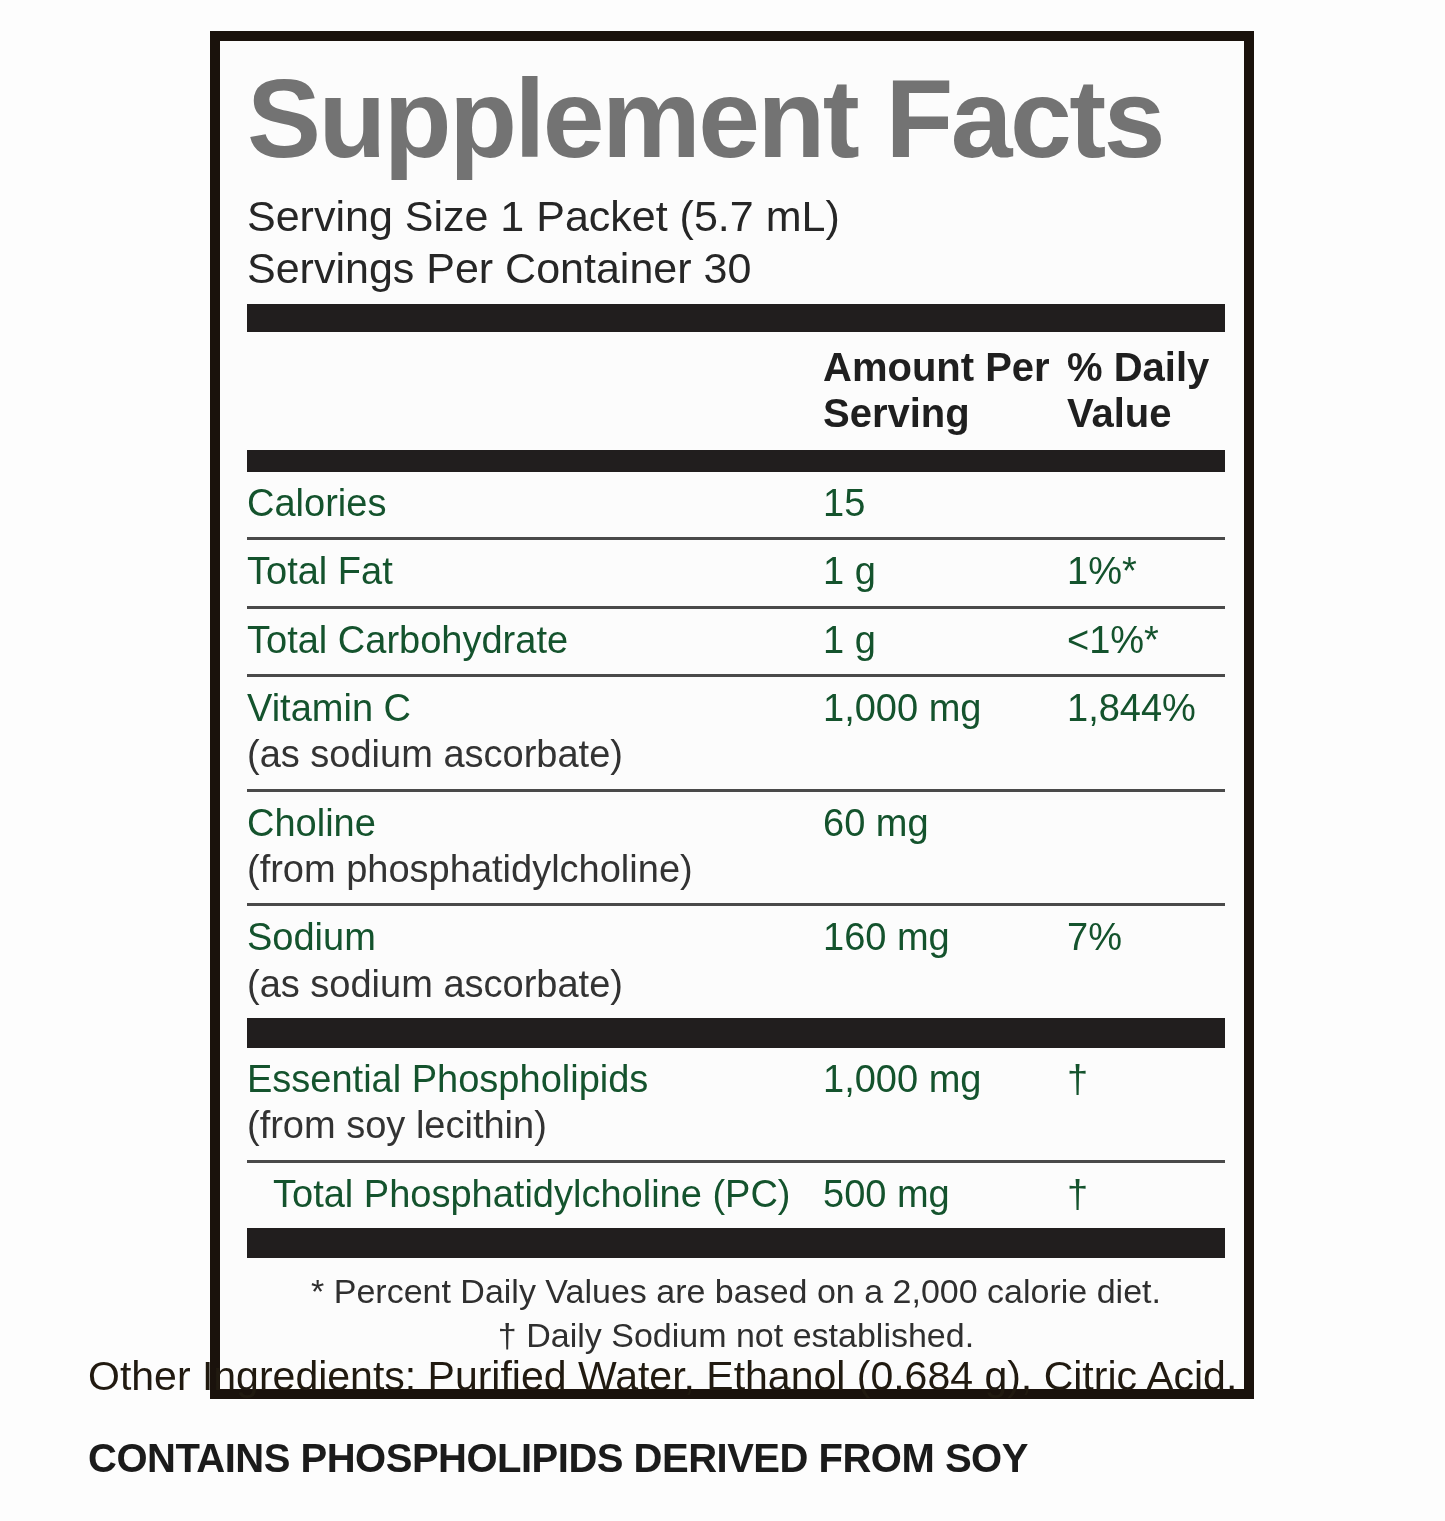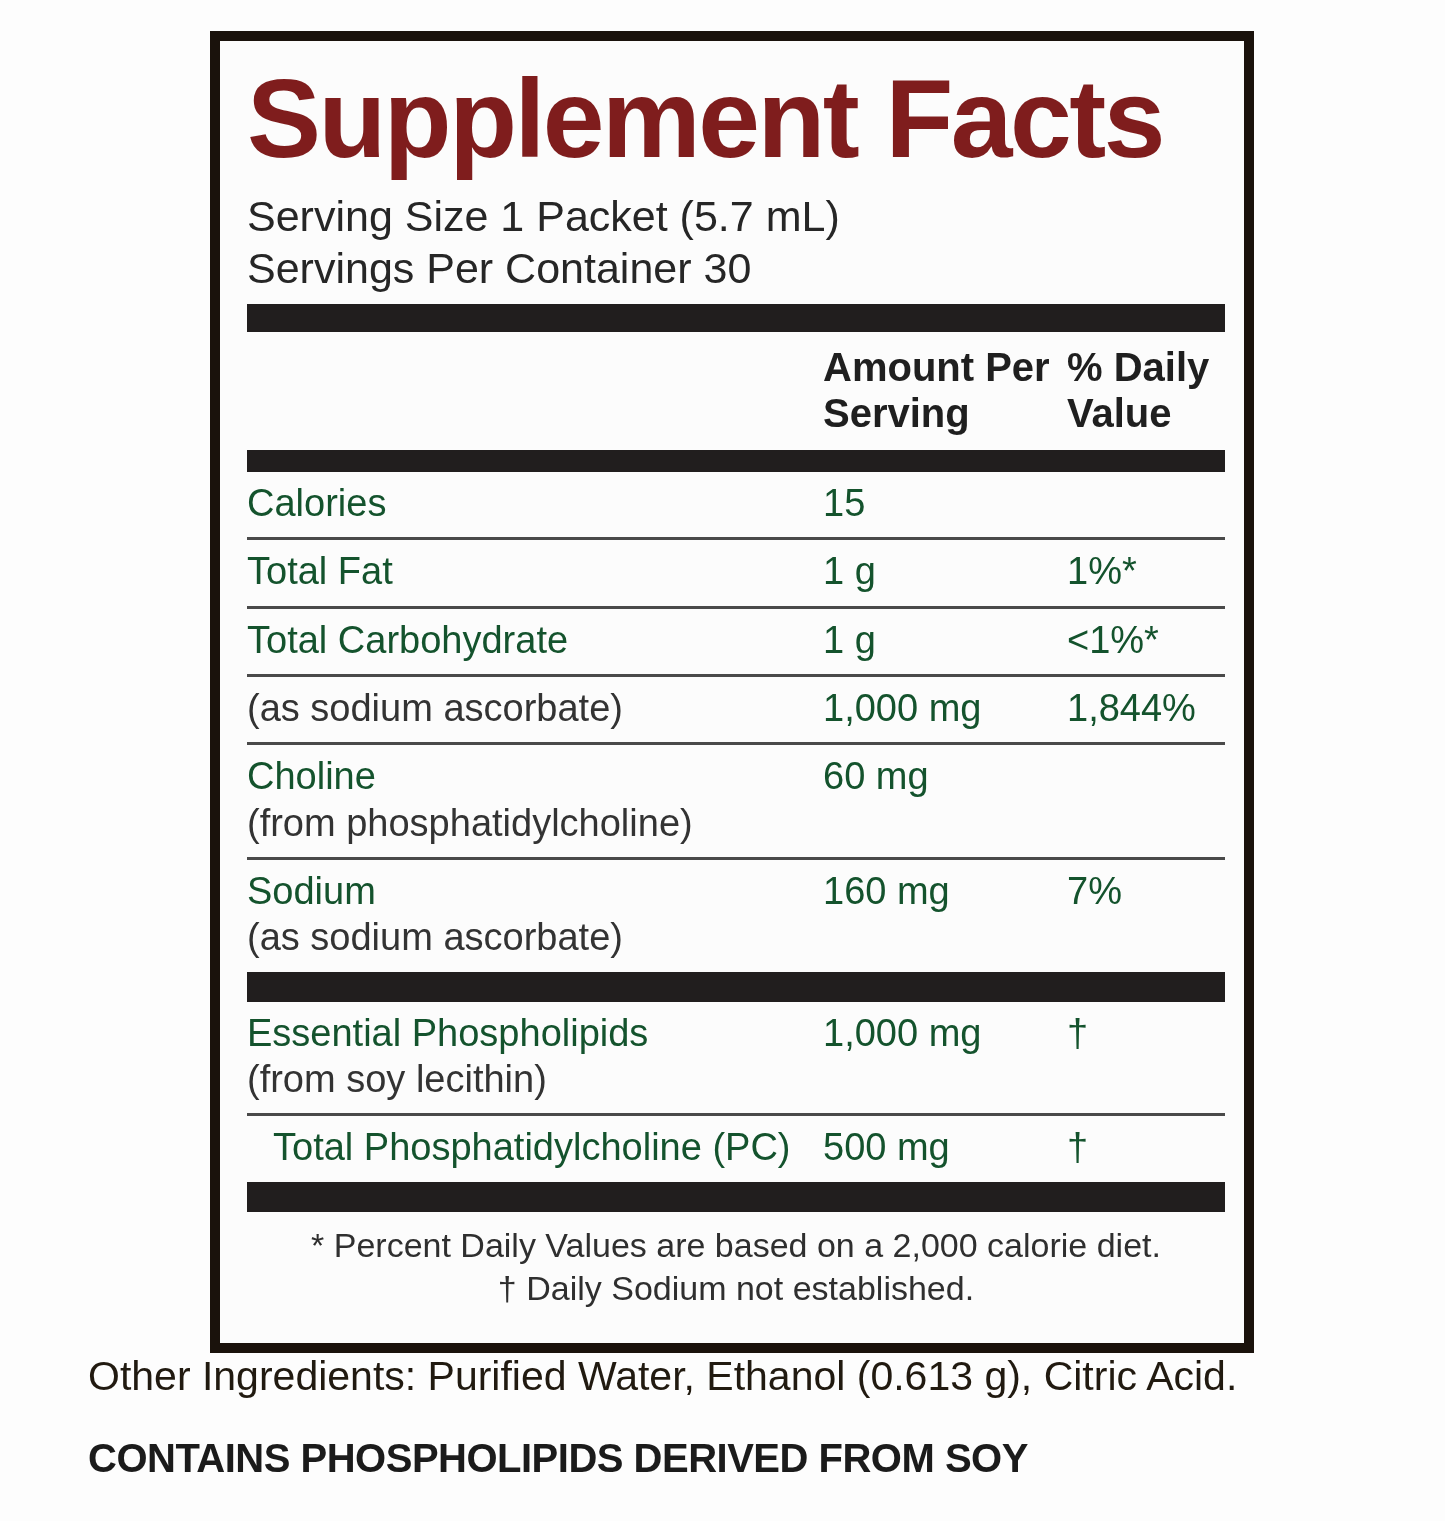--- a/index.html
+++ b/index.html
@@ -23,21 +23,21 @@
   
   .sf-box{
     position:absolute;left:210px;top:31px;width:1044px;
     background:#fcfcfc;
     border:10px solid var(--border,#1a120c);
     padding:14px 19px 18px 27px;
   }
   .sf-title{
     margin:10px 0 16px 0;
     font-size:111px;font-weight:bold;letter-spacing:-2.5px;
-    line-height:0.98;color:#7f1d1d;white-space:nowrap;
+    line-height:0.98;color:#737373;white-space:nowrap;
   }
   .serving{
     font-size:43px;line-height:1.21;color:#262626;
   }
   .bar{width:100%;background:var(--bar,#211e1e);}
   .bar-1{height:28px;margin-top:10px;}
   .bar-2{height:22px;}
   .bar-3{height:30px;}
   .bar-4{height:30px;}
 
@@ -115,20 +115,21 @@
       <div class="c-name">
           <div class="nm">Total Carbohydrate</div>
         </div>
       <div class="c-amt">1 g</div>
       <div class="c-dv">&lt;1%*</div>
     </div>
     <div class="divider"></div>
 
     <div class="row">
       <div class="c-name">
+        <div class="nm">Vitamin C</div>
         <div class="sub">(as sodium ascorbate)</div>
       </div>
       <div class="c-amt">1,000 mg</div>
       <div class="c-dv">1,844%</div>
     </div>
     <div class="divider"></div>
 
     <div class="row">
       <div class="c-name">
         <div class="nm">Choline</div>
@@ -169,16 +170,16 @@
 
     <div class="bar bar-4"></div>
 
     <div class="footnotes">
       <div class="footnote">* Percent Daily Values are based on a 2,000 calorie diet.</div>
       <div class="footnote">† Daily Sodium not established.</div>
     </div>
 
   </div>
 
-  <div class="other-ingredients">Other Ingredients: Purified Water, Ethanol (0.613 g), Citric Acid.</div>
+  <div class="other-ingredients">Other Ingredients: Purified Water, Ethanol (0.684 g), Citric Acid.</div>
   <div class="allergen">CONTAINS PHOSPHOLIPIDS DERIVED FROM SOY</div>
 
 </div>
 
 </body></html>

